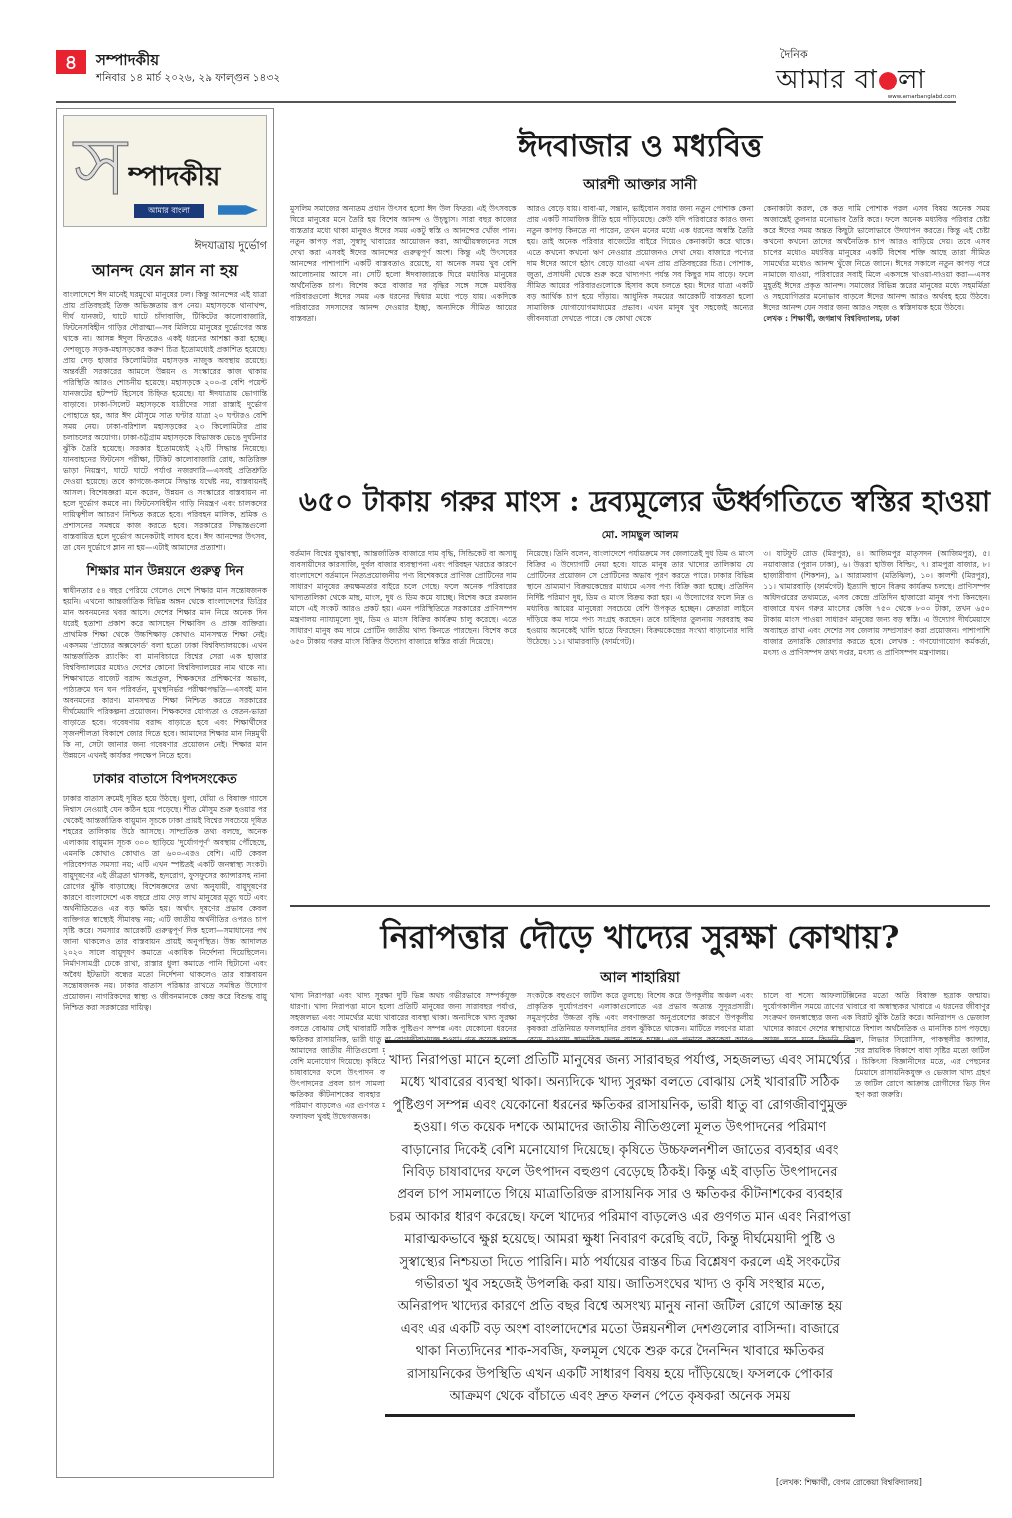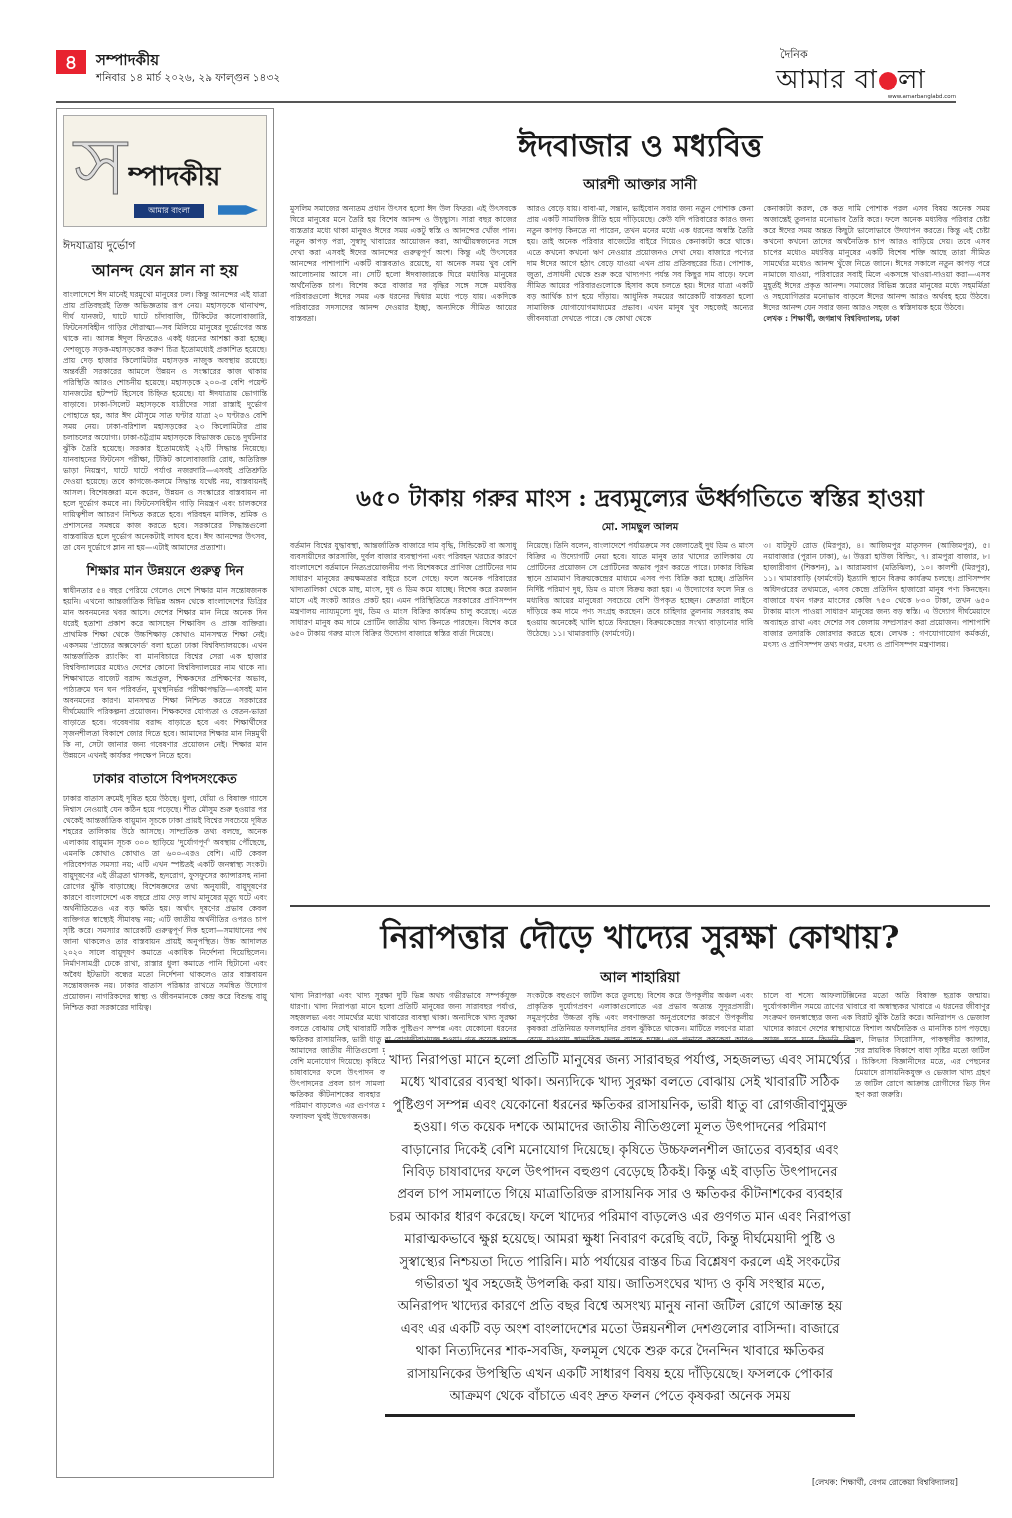--- a/index.html
+++ b/index.html
@@ -14,46 +14,46 @@
   .masthead .logo-dot { display:inline-block; width: 18px; height: 18px; background: #e8222f; border-radius: 50%; vertical-align: middle; margin: 0 1px; }
   .masthead .url { font-size: 5.5px; text-align: right; display:block; color: #333; }
   .header-rule { position: absolute; left: 56px; top: 101px; width: 900px; height: 2px; background: #555; }
 
   .left-col { position: absolute; left: 56px; top: 108px; width: 218px; height: 1370px; border: 1px solid #888; padding: 6px; }
   .ed-logo { height: 112px; border: 1px solid #aaa; background: #f5f2e8; position: relative; }
   .ed-logo .big { position: absolute; left: 10px; top: 6px; font-size: 80px; font-family: "DejaVu Serif", serif; color: #ddd; -webkit-text-stroke: 1px #666; line-height: 90px; }
   .ed-logo .word { position: absolute; left: 64px; top: 40px; font-size: 26px; font-weight: bold; }
   .ed-logo .brand { position: absolute; left: 70px; top: 88px; height: 14px; width: 70px; background: #1a3a7a; color: #fff; font-size: 8px; text-align:center; line-height: 14px; }
   .ed-logo .pen { position: absolute; right: 8px; top: 86px; width: 40px; height: 16px; background: #2a78c0; clip-path: polygon(0 20%, 70% 20%, 100% 50%, 70% 80%, 0 80%); }
-  .ed-kicker { text-align: left; font-size: 11px; margin-top: 10px; }
+  .ed-kicker { text-align: right; font-size: 11px; margin-top: 10px; }
   .ed-title { text-align: center; font-size: 16px; font-weight: bold; margin: 2px 0 4px; }
   .ed-sub { text-align: center; font-size: 13px; font-weight: bold; margin: 8px 0 3px; }
   .body-text { font-size: 7.6px; line-height: 11px; text-align: justify; color: #333; }
 
   .article { position: absolute; }
   .a-title { text-align: center; font-family: "DejaVu Serif", serif; font-weight: bold; }
   .a-byline { text-align: center; font-weight: bold; }
   .cols3 { display: flex; gap: 10px; }
   .cols3 > div { flex: 1; }
 
   .art1 { left: 290px; top: 108px; width: 700px; margin-top: 14px; }
   .art1 .a-title { font-size: 30px; }
   .art1 .a-byline { font-size: 14px; margin-bottom: 6px; }
 
   .art2 { left: 290px; top: 480px; width: 700px; }
-  .art2 .a-title { font-size: 23px; }
+  .art2 .a-title { font-size: 28px; text-align: right; }
   .art2 .a-byline { font-size: 10px; margin-bottom: 4px; }
 
   .rule { position: absolute; left: 290px; width: 700px; height: 2px; background: #444; }
 
   .art3 { left: 290px; top: 912px; width: 700px; }
   .art3 .a-title { font-size: 32px; font-weight: bold; }
   .art3 .a-byline { font-size: 14px; }
   .pull-quote { position: absolute; left: 385px; top: 1040px; width: 470px; border-top: 3px solid #222; border-bottom: 3px solid #222; padding: 6px 4px; background: #fff; font-size: 13.2px; line-height: 22.4px; text-align: center; }
-  .signoff { position: absolute; left: 812px; top: 1476px; font-size: 8px; }
+  .signoff { position: absolute; left: 776px; top: 1476px; font-size: 8px; }
 </style>
 </head>
 <body>
 
 <div class="header">
   <div class="page-num">৪</div>
   <div class="section-name">সম্পাদকীয়</div>
   <div class="date-line">শনিবার ১৪ মার্চ ২০২৬, ২৯ ফাল্গুন ১৪৩২</div>
   <div class="masthead">
     <span class="daily">দৈনিক</span>

